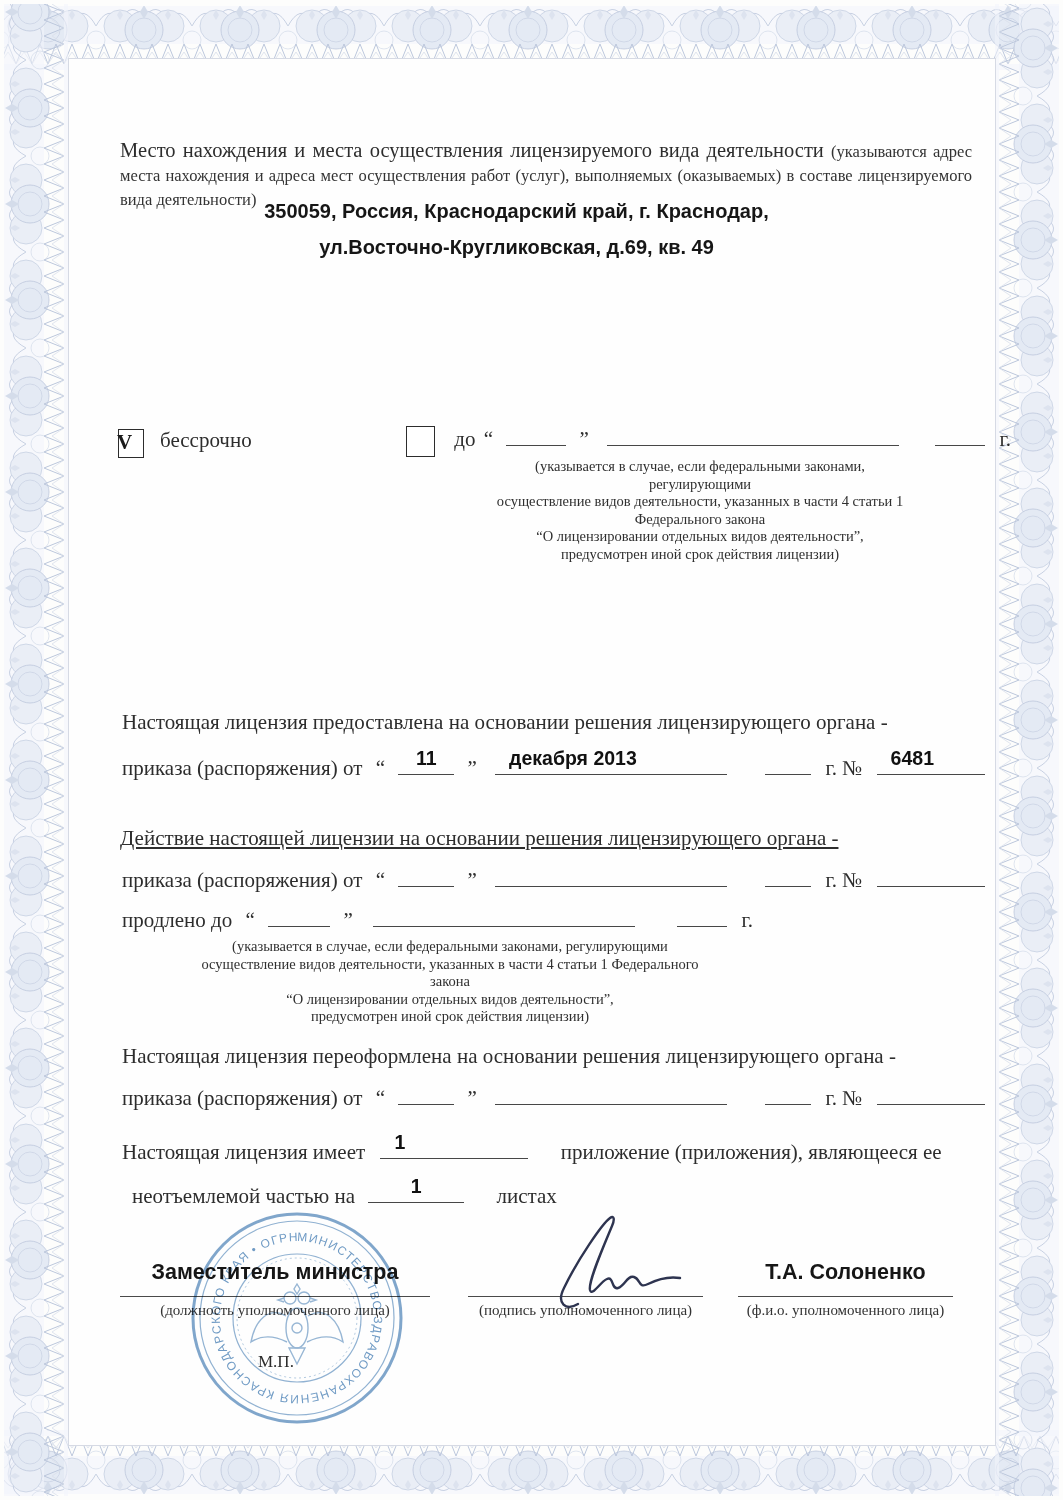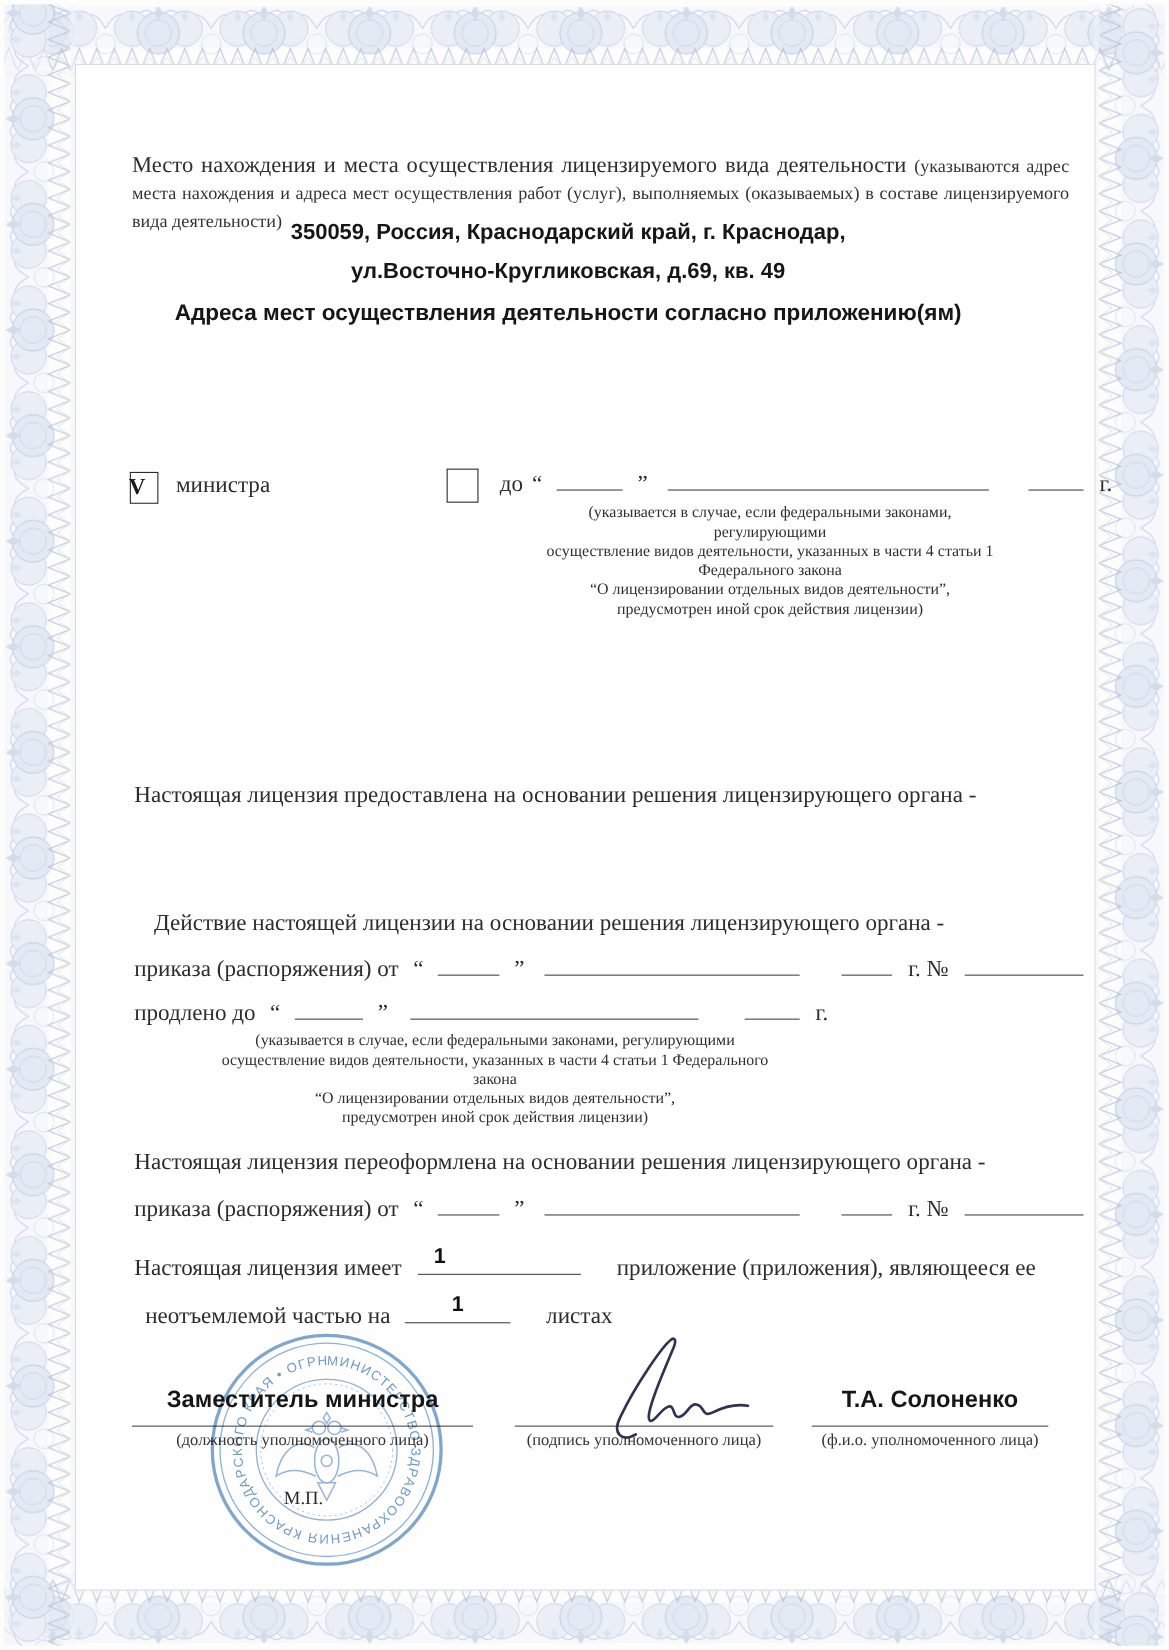--- a/index.html
+++ b/index.html
@@ -77,46 +77,55 @@
 
   <div class="inner-box"></div>
 
   <div class="content">
 
     <div class="abs intro">
       <span class="main">Место нахождения и места осуществления лицензируемого вида деятельности </span><span class="note">(указываются адрес места нахождения и адреса мест осуществления работ (услуг), выполняемых (оказываемых) в составе лицензируемого вида деятельности)</span>
     </div>
     <div class="abs centerband addr1 sans-b">350059, Россия, Краснодарский край, г. Краснодар,</div>
     <div class="abs centerband addr2 sans-b">ул.Восточно-Кругликовская, д.69, кв. 49</div>
-    <div class="abs centerband appnote sans-b">Адреса мест осуществления деятельности согласно приложению(ям)</div>
 
     <div class="abs" style="left:118px;top:428px;">
       <span class="cb"><span class="mark">V</span></span>
-      <span class="row" style="margin-left:12px;">министра</span>
+      <span class="row" style="margin-left:12px;">бессрочно</span>
     </div>
     <div class="abs row" style="left:406px;top:426px;">
       <span class="cb" style="width:27px;height:29px;"></span>
       <span style="margin-left:14px;">до</span>
       <span class="q">“</span>
       <span class="bl" style="width:60px;"></span>
       <span class="q">”</span>
       <span class="bl" style="width:292px;margin-left:10px;"></span>
       <span class="bl" style="width:50px;margin-left:26px;"></span>
       <span class="gsuf">г.</span>
     </div>
     <div class="abs fnote" style="left:490px;top:458px;width:420px;">
       <div>(указывается в случае, если федеральными законами, регулирующими</div>
       <div>осуществление видов деятельности, указанных в части 4 статьи 1 Федерального закона</div>
       <div>“О лицензировании отдельных видов деятельности”,</div>
       <div>предусмотрен иной срок действия лицензии)</div>
     </div>
 
     <div class="abs heading" style="left:122px;top:710px;">Настоящая лицензия предоставлена на основании решения лицензирующего органа -</div>
-
-    <div class="abs heading" style="left:140px;top:826px;">Действие настоящей лицензии на основании решения лицензирующего органа -</div>
+    <div class="abs row" style="left:122px;top:756px;">
+      <span>приказа (распоряжения) от</span>
+      <span class="q" style="margin-left:8px;">“</span>
+      <span class="bl" style="width:56px;"><span class="val">11</span></span>
+      <span class="q">”</span>
+      <span class="bl" style="width:232px;margin-left:10px;"><span class="val vleft">декабря 2013</span></span>
+      <span class="bl" style="width:46px;margin-left:28px;"></span>
+      <span class="gsuf">г. №</span>
+      <span class="bl" style="width:108px;"><span class="val vleft">6481</span></span>
+    </div>
+
+    <div class="abs heading" style="left:120px;top:826px;text-decoration:underline;">Действие настоящей лицензии на основании решения лицензирующего органа -</div>
     <div class="abs row" style="left:122px;top:868px;">
       <span>приказа (распоряжения) от</span>
       <span class="q" style="margin-left:8px;">“</span>
       <span class="bl" style="width:56px;"></span>
       <span class="q">”</span>
       <span class="bl" style="width:232px;margin-left:10px;"></span>
       <span class="bl" style="width:46px;margin-left:28px;"></span>
       <span class="gsuf">г. №</span>
       <span class="bl" style="width:108px;"></span>
     </div>

